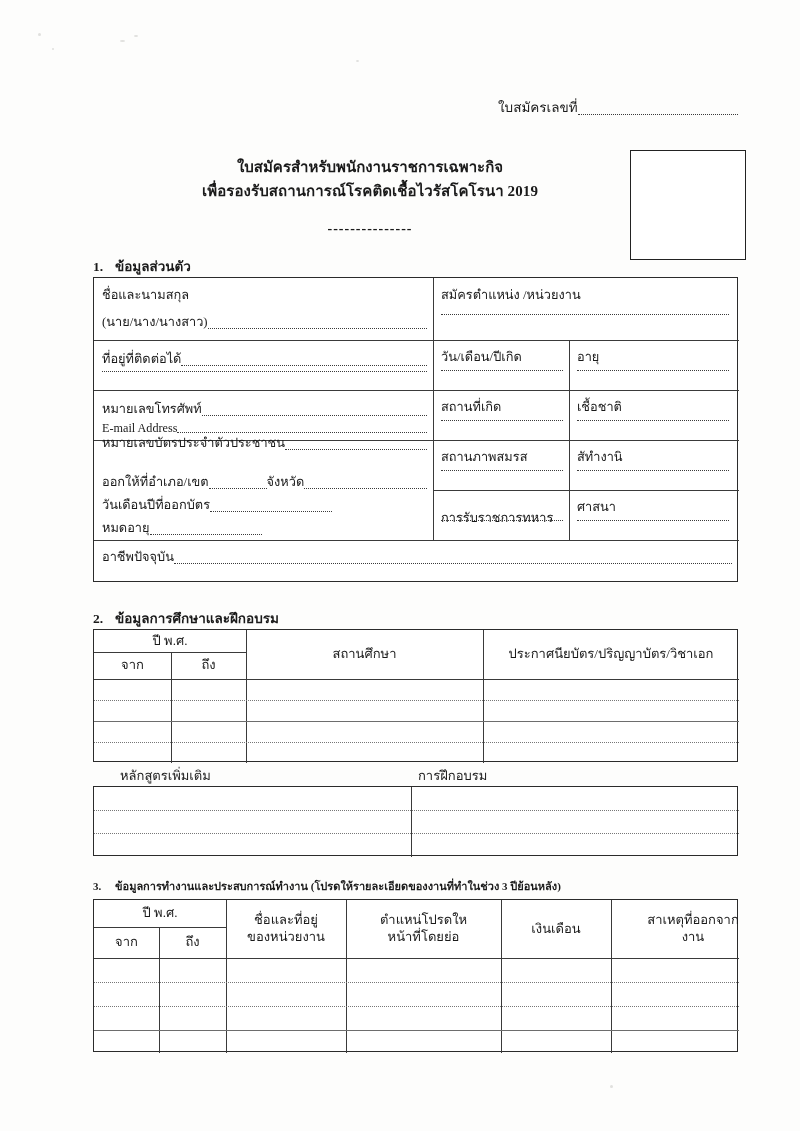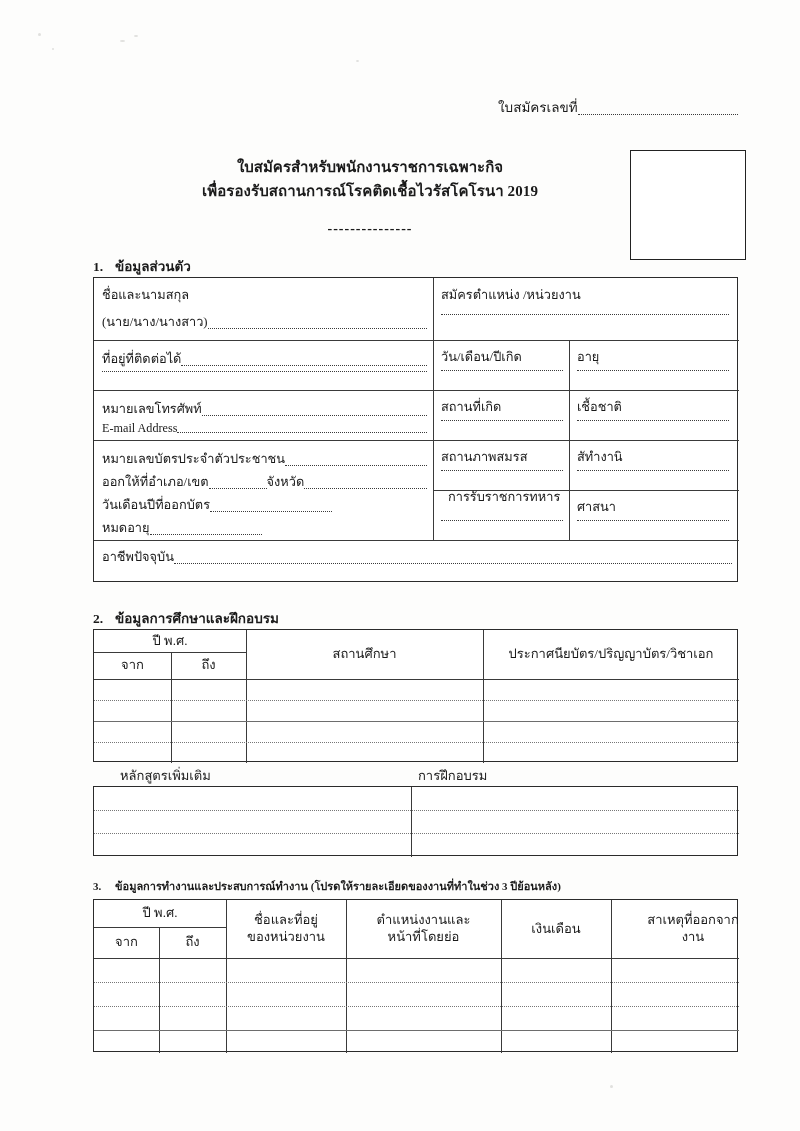--- a/index.html
+++ b/index.html
@@ -123,21 +123,21 @@
 
     <div class="s1line" style="left:8px;top:120px;width:325px;">
       <span class="lbltxt">หมายเลขโทรศัพท์</span>
       <span class="dots"></span>
     </div>
     <div class="s1line" style="left:8px;top:143px;width:325px;font-size:12.2px;">
       <span class="lbltxt">E-mail Address</span>
       <span class="dots"></span>
     </div>
 
-    <div class="s1line" style="left:8px;top:170px;width:325px;">
+    <div class="s1line" style="left:8px;top:154px;width:325px;">
       <span class="lbltxt">หมายเลขบัตรประจำตัวประชาชน</span>
       <span class="dots"></span>
     </div>
     <div class="s1line" style="left:8px;top:193px;width:325px;">
       <span class="lbltxt">ออกให้ที่อำเภอ/เขต</span>
       <span class="dots" style="max-width:58px;"></span>
       <span class="lbltxt">จังหวัด</span>
       <span class="dots"></span>
     </div>
     <div class="s1line" style="left:8px;top:216px;width:230px;">
@@ -193,21 +193,21 @@
     <div class="s1line" style="left:347px;top:192px;width:122px;">
       <span class="dots"></span>
     </div>
     <div class="s1line" style="left:483px;top:168px;width:152px;">
       <span class="lbltxt">สัทำงานิ</span>
     </div>
     <div class="s1line" style="left:483px;top:192px;width:152px;">
       <span class="dots"></span>
     </div>
 
-    <div class="s1line" style="left:347px;top:208px;width:122px;margin-left:7px;">
+    <div class="s1line" style="left:347px;top:229px;width:122px;">
       <span class="lbltxt">การรับราชการทหาร</span>
     </div>
     <div class="s1line" style="left:347px;top:242px;width:122px;">
       <span class="dots"></span>
     </div>
     <div class="s1line" style="left:483px;top:218px;width:152px;">
       <span class="lbltxt">ศาสนา</span>
     </div>
     <div class="s1line" style="left:483px;top:242px;width:152px;">
       <span class="dots"></span>
@@ -264,19 +264,19 @@
 
     <div class="hline dotted" style="left:0;top:82px;width:645px;"></div>
     <div class="hline dotted" style="left:0;top:106px;width:645px;"></div>
     <div class="hline thin" style="left:0;top:130px;width:645px;"></div>
 
     <div class="cell ctr" style="left:0;top:0;width:132px;height:27px;">ปี พ.ศ.</div>
     <div class="cell ctr" style="left:0;top:27px;width:65px;height:31px;">จาก</div>
     <div class="cell ctr" style="left:65px;top:27px;width:67px;height:31px;">ถึง</div>
     <div class="cell ctr" style="left:132px;top:0;width:120px;height:58px;white-space:pre-line;">ชื่อและที่อยู่
 ของหน่วยงาน</div>
-    <div class="cell ctr" style="left:252px;top:0;width:155px;height:58px;white-space:pre-line;">ตำแหน่งงานและ
+    <div class="cell ctr" style="left:252px;top:0;width:155px;height:58px;white-space:pre-line;">ตำแหน่โปรดให
 หน้าที่โดยย่อ</div>
     <div class="cell ctr" style="left:407px;top:0;width:110px;height:58px;">เงินเดือน</div>
     <div class="cell ctr" style="left:517px;top:0;width:128px;height:58px;padding-left:36px;">สาเหตุที่ออกจากงาน</div>
   </div>
 
 </div>
 
 </body></html>

